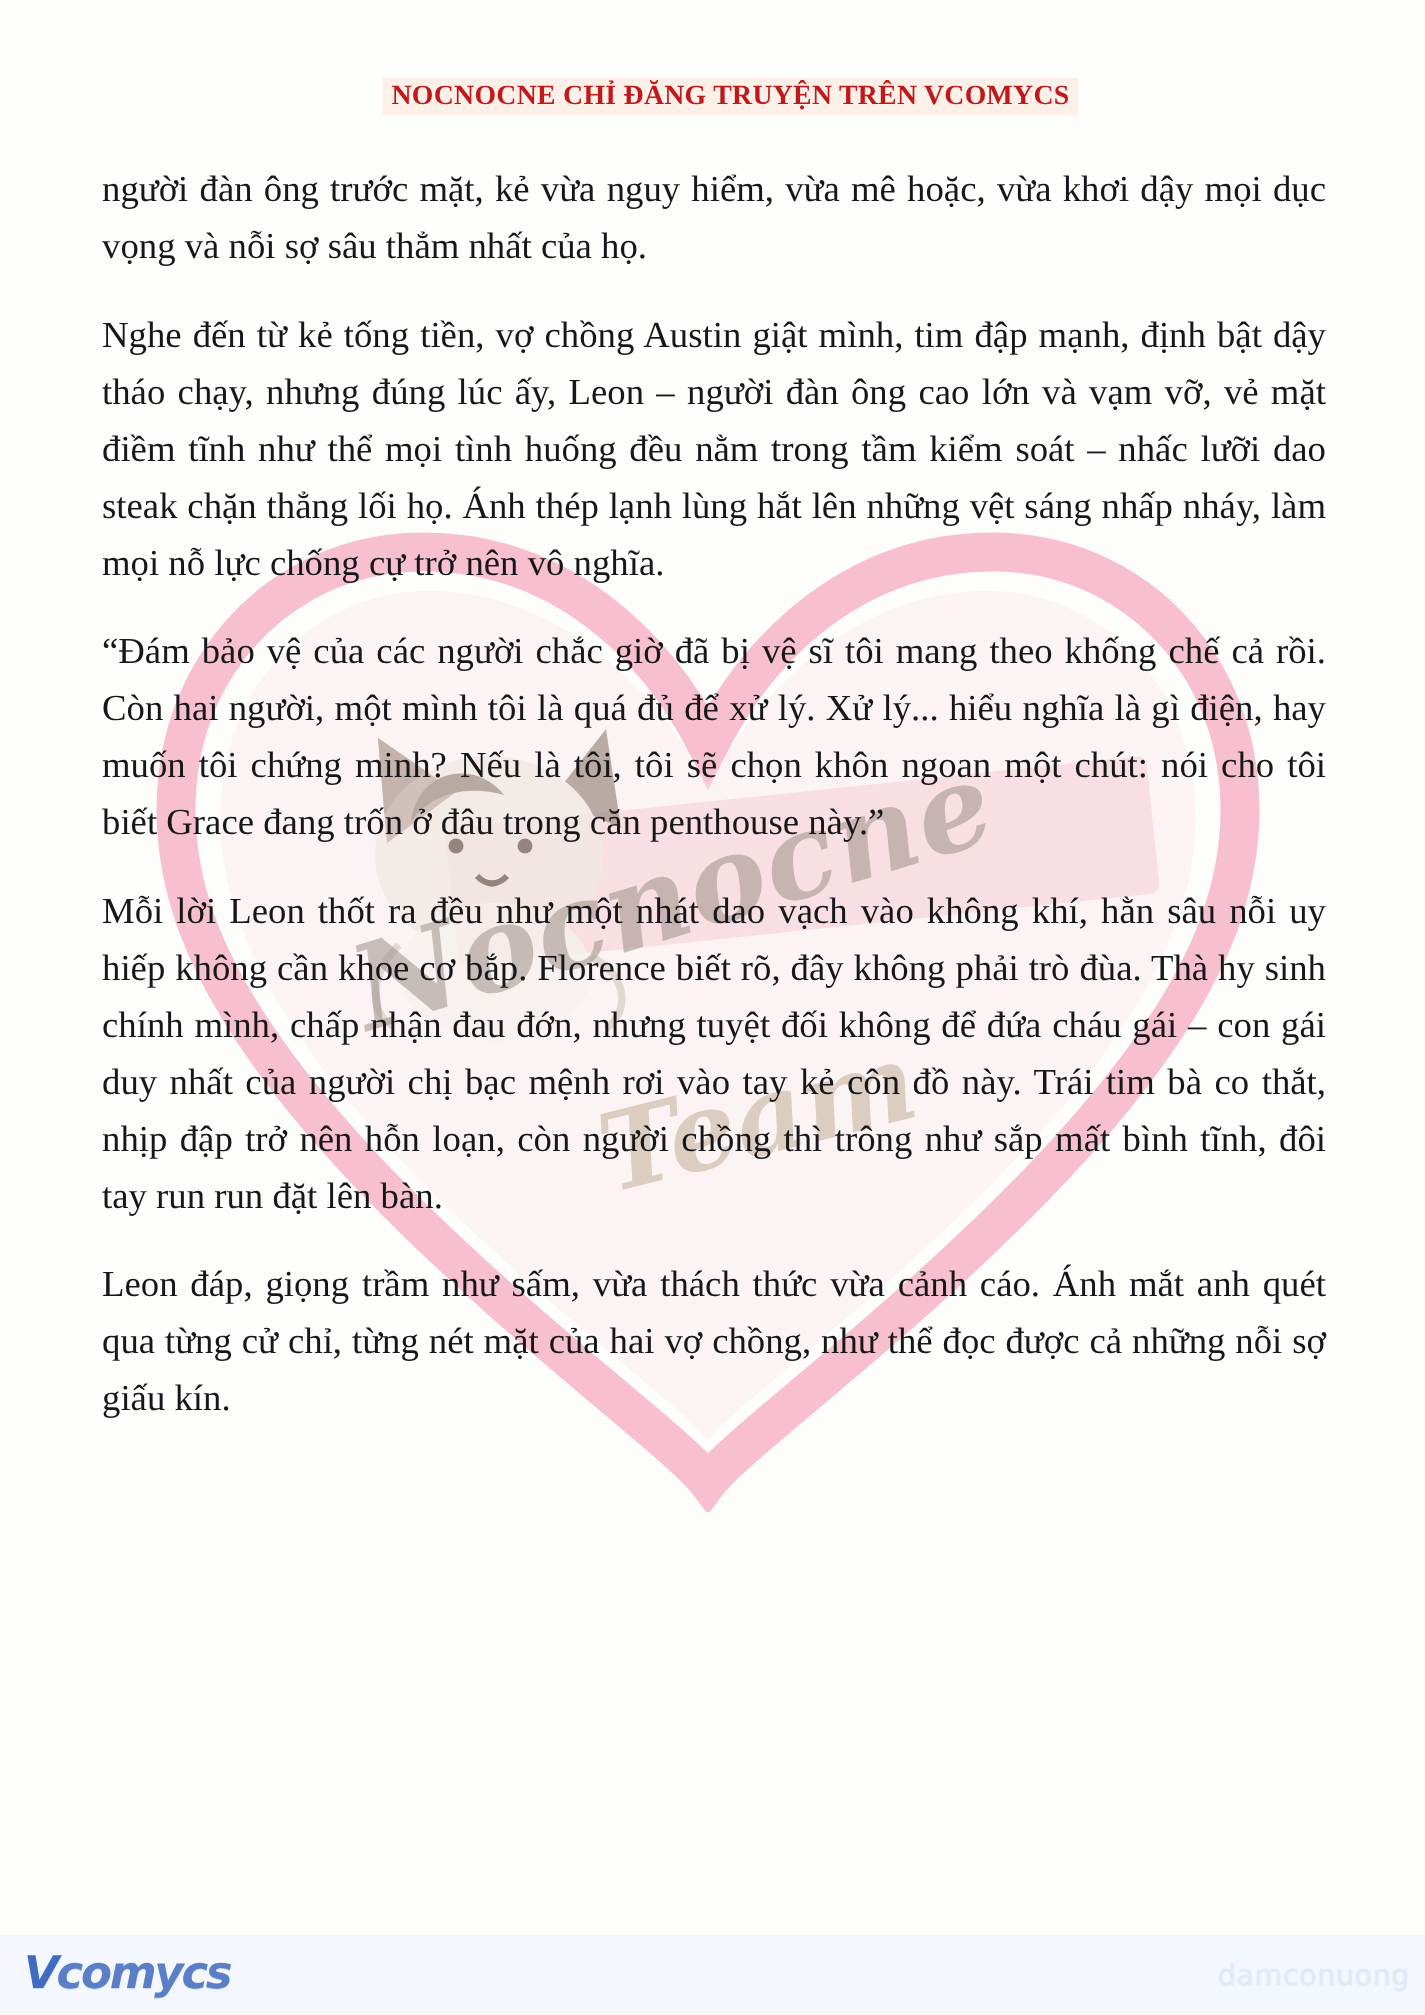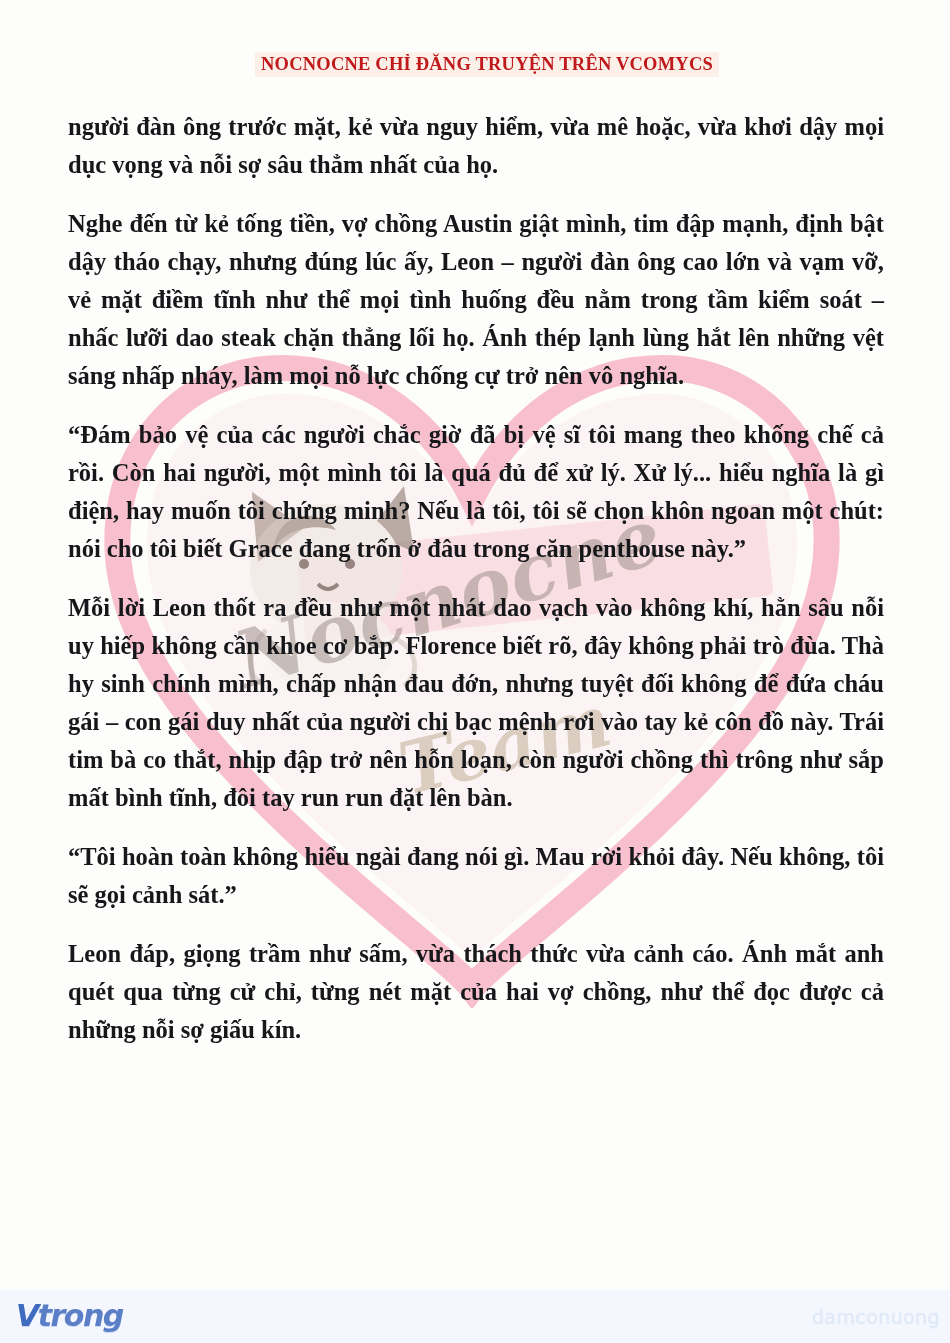--- a/index.html
+++ b/index.html
@@ -127,21 +127,21 @@
     width: 820px;
   }
   .para {
     font-family: "Liberation Serif", "DejaVu Serif", serif;
     font-size: 24.5px;
     line-height: 38px;
     color: #15171a;
     text-align: justify;
     text-justify: inter-word;
     margin: 0 4px 21px 0;
-    font-weight: 700;
+    font-weight: 400;
   }
   .para:last-child { margin-bottom: 0; }
 
   
   .footer {
     position: absolute;
     left: 0;
     top: 1290px;
     width: 950px;
     height: 53px;
@@ -227,25 +227,24 @@
 
     <div class="chapter-header">
       <span class="hdr-text">NOCNOCNE CHỈ ĐĂNG TRUYỆN TRÊN VCOMYCS</span>
     </div>
 
     <div class="body-text">
       <p class="para">người đàn ông trước mặt, kẻ vừa nguy hiểm, vừa mê hoặc, vừa khơi dậy mọi dục vọng và nỗi sợ sâu thẳm nhất của họ.</p>
       <p class="para">Nghe đến từ kẻ tống tiền, vợ chồng Austin giật mình, tim đập mạnh, định bật dậy tháo chạy, nhưng đúng lúc ấy, Leon – người đàn ông cao lớn và vạm vỡ, vẻ mặt điềm tĩnh như thể mọi tình huống đều nằm trong tầm kiểm soát – nhấc lưỡi dao steak chặn thẳng lối họ. Ánh thép lạnh lùng hắt lên những vệt sáng nhấp nháy, làm mọi nỗ lực chống cự trở nên vô nghĩa.</p>
       <p class="para">“Đám bảo vệ của các người chắc giờ đã bị vệ sĩ tôi mang theo khống chế cả rồi. Còn hai người, một mình tôi là quá đủ để xử lý. Xử lý... hiểu nghĩa là gì điện, hay muốn tôi chứng minh? Nếu là tôi, tôi sẽ chọn khôn ngoan một chút: nói cho tôi biết Grace đang trốn ở đâu trong căn penthouse này.”</p>
       <p class="para">Mỗi lời Leon thốt ra đều như một nhát dao vạch vào không khí, hằn sâu nỗi uy hiếp không cần khoe cơ bắp. Florence biết rõ, đây không phải trò đùa. Thà hy sinh chính mình, chấp nhận đau đớn, nhưng tuyệt đối không để đứa cháu gái – con gái duy nhất của người chị bạc mệnh rơi vào tay kẻ côn đồ này. Trái tim bà co thắt, nhịp đập trở nên hỗn loạn, còn người chồng thì trông như sắp mất bình tĩnh, đôi tay run run đặt lên bàn.</p>
-      <p class="para">“Tôi hoàn toàn không hiểu ngài đang nói gì. Mau rời khỏi đây. Nếu không, tôi sẽ gọi cảnh sát.”</p>
       <p class="para">Leon đáp, giọng trầm như sấm, vừa thách thức vừa cảnh cáo. Ánh mắt anh quét qua từng cử chỉ, từng nét mặt của hai vợ chồng, như thể đọc được cả những nỗi sợ giấu kín.</p>
     </div>
   </div>
 
   <div class="footer">
     <div class="footer-logo">
-      <span class="v-mark">V</span><span>trong</span>
+      <span class="v-mark">V</span><span>comycs</span>
     </div>
     <div class="footer-right">damconuong</div>
   </div>
 
 </div>
 
 </body></html>

